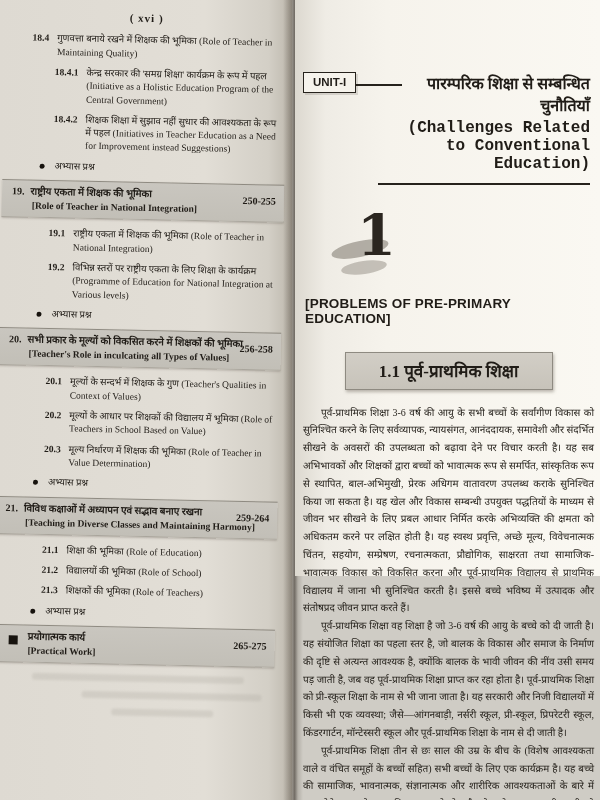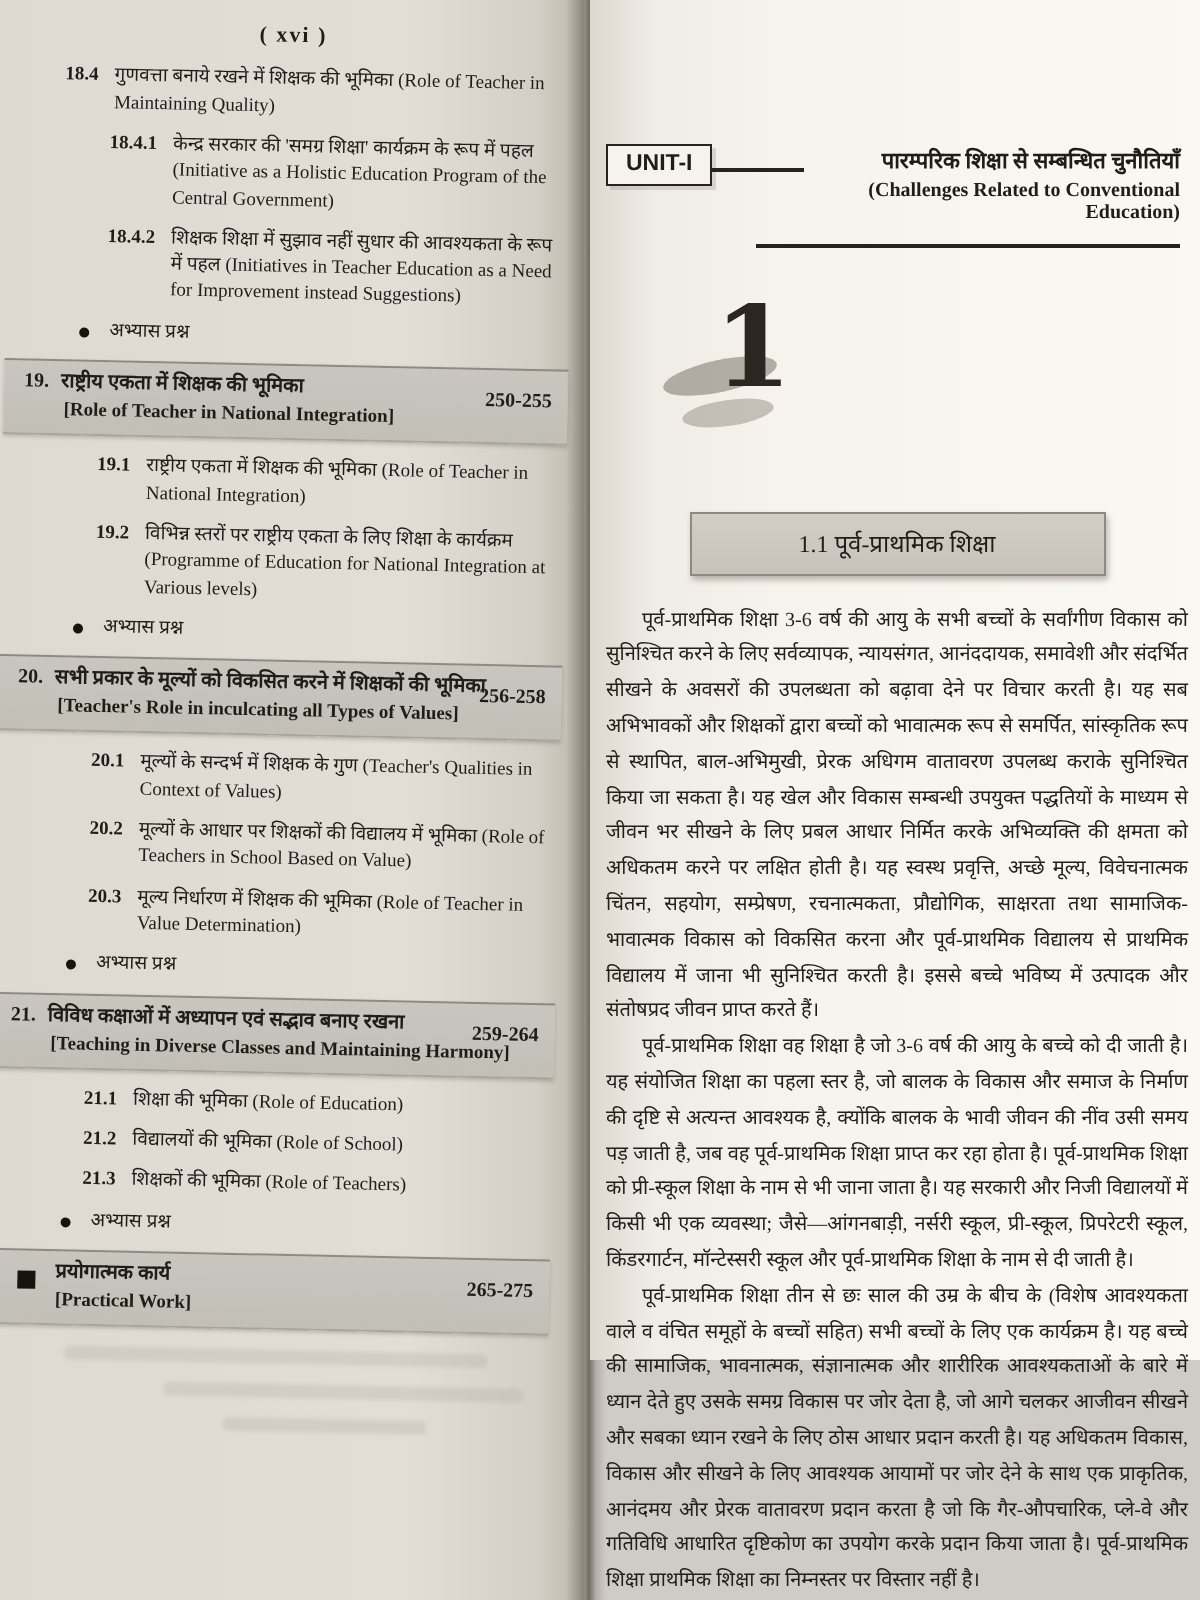--- a/index.html
+++ b/index.html
@@ -54,54 +54,54 @@
   .ghost.g3 { margin-left:120px; margin-right:60px; }
 
   
   .spine {
     position:absolute; left:283px; top:0; width:20px; height:800px;
     background:linear-gradient(to right, rgba(60,50,40,0) 0%, rgba(60,50,40,.38) 45%, rgba(40,32,25,.55) 58%, rgba(60,50,40,.18) 75%, rgba(60,50,40,0) 100%);
   }
 
   
   .page-right {
-    position:absolute; left:295px; top:0; width:305px; height:680px;
+    position:absolute; left:295px; top:0; width:305px; height:576px;
     background:linear-gradient(to right,#dcd8cf 0%,#efece5 10%,#f6f3ec 30%,#faf8f2 100%);
     padding:0 6px 0 8px;
   }
   .unit-row { display:flex; align-items:flex-start; margin-top:72px; }
   .unit-box {
     border:1.5px solid #26221c; padding:3px 9px 4px 9px;
     font-family:"Liberation Sans",sans-serif; font-weight:bold; font-size:11.5px;
     background:#f6f3ec; box-shadow:2px 2px 0 rgba(60,55,45,.15);
   }
   .unit-dash { width:46px; height:1.6px; background:#26221c; margin-top:12px; }
   .unit-titles { flex:1; text-align:right; padding-right:4px; }
-  .unit-hi { font-weight:bold; font-size:11px; }
-  .unit-en { font-weight:bold; font-size:10px; font-family:Liberation Serif, serif; margin-top:3px; }
+  .unit-hi { font-weight:bold; font-size:16px; }
+  .unit-en { font-weight:bold; font-size:16px; font-family:Liberation Mono, monospace; margin-top:3px; }
   .unit-rule { width:212px; height:1.6px; background:#26221c; margin:10px 4px 0 auto; }
 
   .chapter-mark { position:relative; height:78px; margin:28px 0 0 28px; width:90px; }
   .brush { position:absolute; border-radius:50%; background:#9b968c; opacity:.75; }
   .brush.b1 { width:58px; height:16px; left:0; top:28px; transform:rotate(-12deg); }
   .brush.b2 { width:46px; height:13px; left:10px; top:48px; transform:rotate(-8deg); opacity:.55; }
   .chapter-num {
     position:absolute; left:26px; top:-6px;
     font-family:"DejaVu Serif",serif; font-weight:bold; font-size:56px; line-height:1; color:#2b2620;
   }
   .chapter-title-hi { font-weight:bold; font-size:17px; margin:4px 0 0 2px; }
   .chapter-title-en { font-weight:bold; font-size:13.5px; font-family:"Liberation Sans",sans-serif; margin:5px 0 0 2px; letter-spacing:.2px; }
 
   .section-box {
     width:208px; margin:26px auto 0 auto; text-align:center;
     background:linear-gradient(#d2cec6,#c7c3ba);
     border:1px solid #8e8a81; box-shadow:1px 2px 3px rgba(70,60,50,.35);
     padding:6px 6px 7px 6px;
   }
-  .section-box .hi { font-weight:normal; font-size:12px; }
+  .section-box .hi { font-weight:bold; font-size:17px; }
   .section-box .en { font-weight:bold; font-size:10.5px; font-family:"Liberation Sans",sans-serif; margin-top:3px; }
 
   .body-text { margin-top:14px; }
   .body-para {
     font-size:10px; line-height:1.78; text-align:justify;
     text-indent:18px; color:#221e18;
   }
 </style>
 </head>
 <body>
@@ -236,20 +236,21 @@
       </div>
     </div>
     <div class="unit-rule"></div>
 
     <div class="chapter-mark">
       <span class="brush b1"></span>
       <span class="brush b2"></span>
       <span class="chapter-num">1</span>
     </div>
 
+    <div class="chapter-title-en">[PROBLEMS OF PRE-PRIMARY EDUCATION]</div>
 
     <div class="section-box">
       <div class="hi">1.1 पूर्व-प्राथमिक शिक्षा</div>
     </div>
 
     <div class="body-text">
       <p class="body-para">पूर्व-प्राथमिक शिक्षा 3-6 वर्ष की आयु के सभी बच्चों के सर्वांगीण विकास को सुनिश्चित करने के लिए सर्वव्यापक, न्यायसंगत, आनंददायक, समावेशी और संदर्भित सीखने के अवसरों की उपलब्धता को बढ़ावा देने पर विचार करती है। यह सब अभिभावकों और शिक्षकों द्वारा बच्चों को भावात्मक रूप से समर्पित, सांस्कृतिक रूप से स्थापित, बाल-अभिमुखी, प्रेरक अधिगम वातावरण उपलब्ध कराके सुनिश्चित किया जा सकता है। यह खेल और विकास सम्बन्धी उपयुक्त पद्धतियों के माध्यम से जीवन भर सीखने के लिए प्रबल आधार निर्मित करके अभिव्यक्ति की क्षमता को अधिकतम करने पर लक्षित होती है। यह स्वस्थ प्रवृत्ति, अच्छे मूल्य, विवेचनात्मक चिंतन, सहयोग, सम्प्रेषण, रचनात्मकता, प्रौद्योगिक, साक्षरता तथा सामाजिक-भावात्मक विकास को विकसित करना और पूर्व-प्राथमिक विद्यालय से प्राथमिक विद्यालय में जाना भी सुनिश्चित करती है। इससे बच्चे भविष्य में उत्पादक और संतोषप्रद जीवन प्राप्त करते हैं।</p>
       <p class="body-para">पूर्व-प्राथमिक शिक्षा वह शिक्षा है जो 3-6 वर्ष की आयु के बच्चे को दी जाती है। यह संयोजित शिक्षा का पहला स्तर है, जो बालक के विकास और समाज के निर्माण की दृष्टि से अत्यन्त आवश्यक है, क्योंकि बालक के भावी जीवन की नींव उसी समय पड़ जाती है, जब वह पूर्व-प्राथमिक शिक्षा प्राप्त कर रहा होता है। पूर्व-प्राथमिक शिक्षा को प्री-स्कूल शिक्षा के नाम से भी जाना जाता है। यह सरकारी और निजी विद्यालयों में किसी भी एक व्यवस्था; जैसे—आंगनबाड़ी, नर्सरी स्कूल, प्री-स्कूल, प्रिपरेटरी स्कूल, किंडरगार्टन, मॉन्टेस्सरी स्कूल और पूर्व-प्राथमिक शिक्षा के नाम से दी जाती है।</p>
       <p class="body-para">पूर्व-प्राथमिक शिक्षा तीन से छः साल की उम्र के बीच के (विशेष आवश्यकता वाले व वंचित समूहों के बच्चों सहित) सभी बच्चों के लिए एक कार्यक्रम है। यह बच्चे की सामाजिक, भावनात्मक, संज्ञानात्मक और शारीरिक आवश्यकताओं के बारे में ध्यान देते हुए उसके समग्र विकास पर जोर देता है, जो आगे चलकर आजीवन सीखने और सबका ध्यान रखने के लिए ठोस आधार प्रदान करती है। यह अधिकतम विकास, विकास और सीखने के लिए आवश्यक आयामों पर जोर देने के साथ एक प्राकृतिक, आनंदमय और प्रेरक वातावरण प्रदान करता है जो कि गैर-औपचारिक, प्ले-वे और गतिविधि आधारित दृष्टिकोण का उपयोग करके प्रदान किया जाता है। पूर्व-प्राथमिक शिक्षा प्राथमिक शिक्षा का निम्नस्तर पर विस्तार नहीं है।</p>
     </div>

